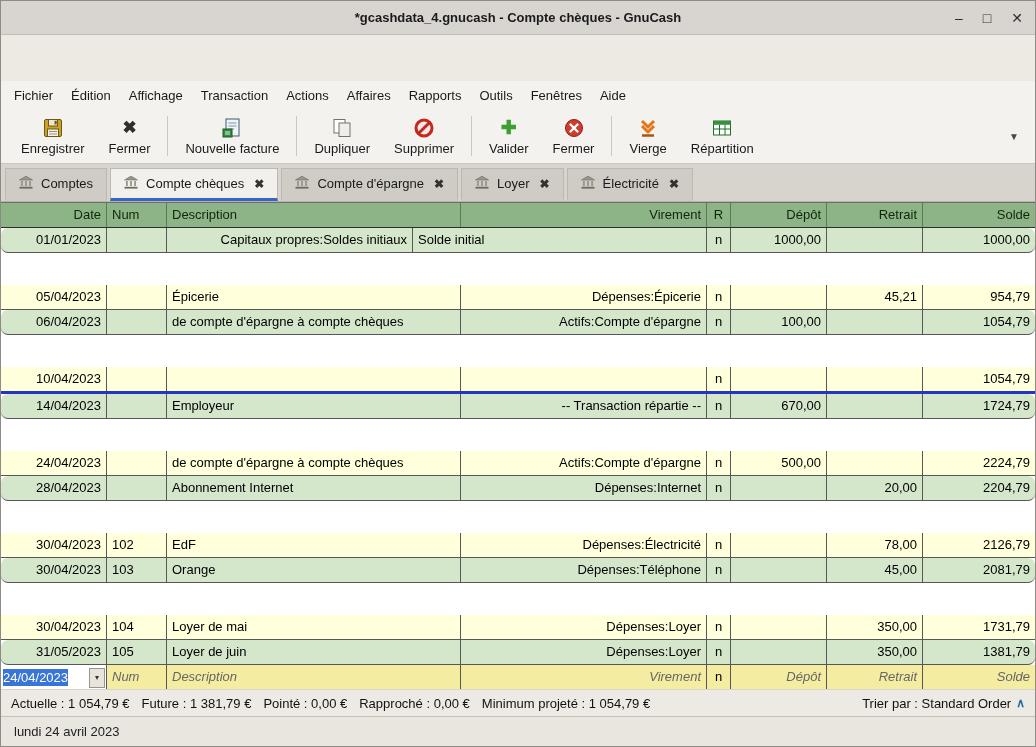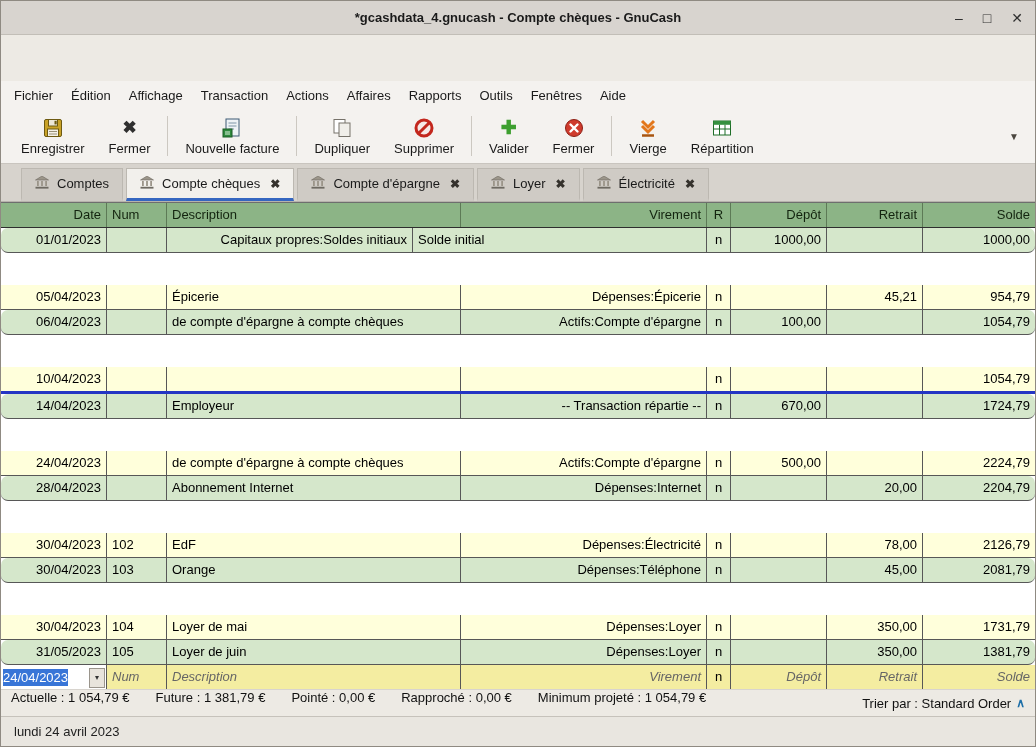--- a/index.html
+++ b/index.html
@@ -22,21 +22,21 @@
   .toolbar { height: 55px; flex: 0 0 auto; background: #f4f2ef; border-bottom: 1px solid #c9c5bf; display: flex; align-items: center; padding: 0 8px; }
   .tool-btn { display: flex; flex-direction: column; align-items: center; justify-content: center; padding: 2px 12px; gap: 2px; }
   .tool-icon { height: 23px; display: flex; align-items: center; justify-content: center; }
   .tool-label { font-size: 13px; color: #1a1a1a; white-space: nowrap; }
   .tool-sep { width: 1px; height: 40px; background: #ccc8c1; margin: 0 5px; }
   .glyph-close { font-size: 17px; font-weight: bold; color: #2f2f2f; }
   .glyph-plus { font-size: 19px; font-weight: bold; color: #3d9f2f; }
   .toolbar-overflow { margin-left: auto; font-size: 10px; color: #4a463f; padding: 0 8px; }
 
   
-  .tabbar { height: 38px; flex: 0 0 auto; background: #d7d3cd; border-bottom: 1px solid #b7b3ac; display: flex; align-items: stretch; padding: 4px 4px 0 20px; gap: 3px; }
+  .tabbar { height: 38px; flex: 0 0 auto; background: #d7d3cd; border-bottom: 1px solid #b7b3ac; display: flex; align-items: stretch; padding: 4px 4px 0 4px; gap: 3px; }
   .tab { display: flex; align-items: center; gap: 8px; padding: 0 13px; font-size: 13px; color: #1a1a1a; background: #cfcbc5; border: 1px solid #bcb8b1; border-bottom: 3px solid transparent; white-space: nowrap; }
   .tab.active { background: #f2f0ec; border-bottom: 3px solid #3566c0; }
   .tab-close { font-size: 12px; font-weight: bold; color: #35322d; margin-left: 2px; }
 
   
   .main { flex: 1; background: #ffffff; display: flex; flex-direction: column; overflow: hidden; }
   .cell { padding: 0 5px; font-size: 13px; white-space: nowrap; overflow: hidden; }
   .c-date { width: 106px; text-align: right; }
   .c-num { width: 60px; text-align: left; }
   .c-desc { flex: 1; text-align: left; }
@@ -61,21 +61,21 @@
   .edit-row .cell { height: 25px; line-height: 24px; border-right: 1px solid #575757; }
   .edit-row .c-balance { border-right: none; }
   .placeholder { font-style: italic; color: #666666; }
   .date-editor { background: #ffffff; display: flex; align-items: center; justify-content: space-between; padding: 0 1px 0 2px; }
   .date-selected { background: #3875d7; color: #ffffff; font-size: 13px; line-height: 17px; }
   .combo-btn { width: 16px; height: 20px; flex: 0 0 auto; background: #e8e4dc; border: 1px solid #9a958c; font-size: 8px; color: #333; display: flex; align-items: center; justify-content: center; }
 
   .reg-empty { flex: 1; background: #ffffff; }
 
   
-  .summarybar { height: 27px; flex: 0 0 auto; background: #edeae4; border-top: 1px solid #d8d4ce; display: flex; gap: 26px; padding: 0 10px; font-size: 13px; color: #111; white-space: nowrap; }
+  .summarybar { height: 27px; flex: 0 0 auto; background: #edeae4; border-top: 1px solid #d8d4ce; display: flex; align-items: center; gap: 12px; padding: 0 10px; font-size: 13px; color: #111; white-space: nowrap; }
   .sort { margin-left: auto; display: flex; align-items: center; gap: 5px; }
   .sort-caret { color: #1e6fa8; font-size: 12px; font-weight: bold; }
   .statusbar { height: 30px; flex: 0 0 auto; background: #e9e6e0; border-top: 1px solid #c6c2bb; display: flex; align-items: center; padding: 0 13px; font-size: 13px; color: #222; }
 </style>
 </head>
 <body>
 
 <div class="window">
 
   <div class="titlebar">

